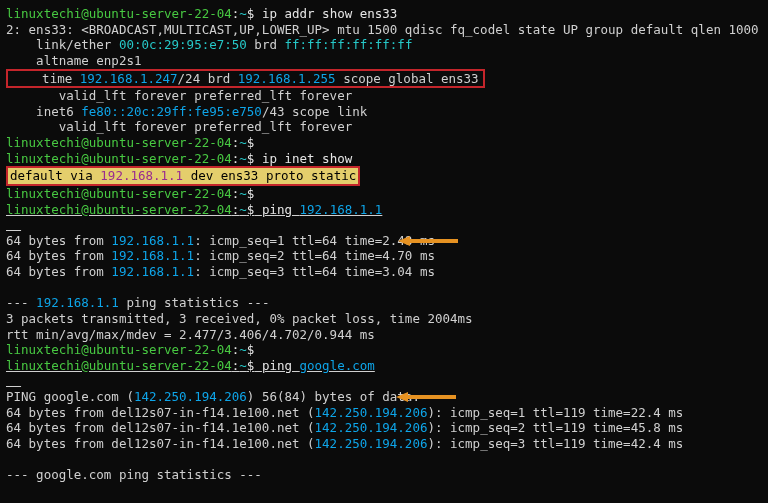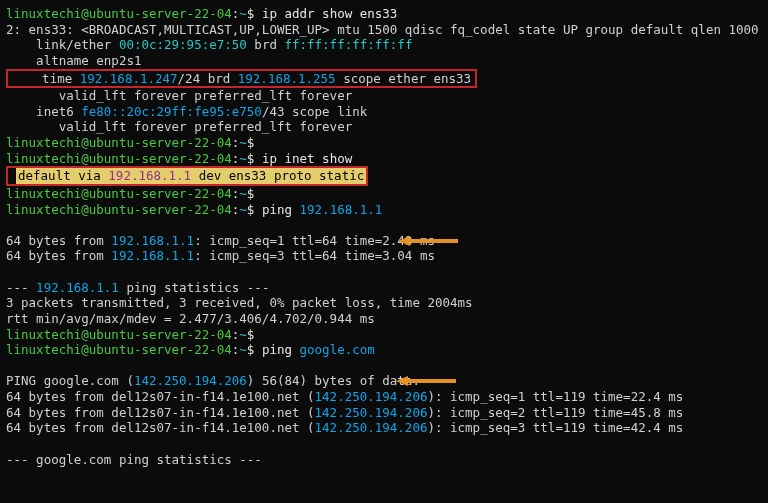--- a/index.html
+++ b/index.html
@@ -24,45 +24,44 @@
     border: 2px solid #c4252b;
     display: inline-block;
     padding: 0 4px;
     box-sizing: border-box;
     position: relative;
   }
   .yellbox {
     display: inline-block;
     background: #e4ce6c;
     padding: 0 2px;
-    margin-left: 8px;
   }
   .yellbox .black { color:#000; }
   .yellbox .magenta { color:#9a2c8f; }
-  .arrow-wrap { position: relative; }
+  .arrow-wrap { position: relative; text-decoration: underline; }
   .arrow {
     position: absolute;
     width: 60px;
     height: 10px;
     pointer-events: none;
   }
   .arrow svg { width:100%; height:100%; display:block; }
 </style>
 </head>
 <body>
 
 <div>
 
 <div class="line"><span class="green">linuxtechi@ubuntu-server-22-04</span><span class="white">:</span><span class="cyan">~</span><span class="white">$</span><span class="white"> </span><span class="white">ip addr show ens33</span></div>
 
 <div class="line grey">2: ens33: &lt;BROADCAST,MULTICAST,UP,LOWER_UP&gt; mtu 1500 qdisc fq_codel state UP group default qlen 1000</div>
 <div class="line"><span class="grey">    link/ether </span><span class="cyan">00:0c:29:95:e7:50</span><span class="grey"> brd </span><span class="cyan">ff:ff:ff:ff:ff:ff</span></div>
 <div class="line grey">    altname enp2s1</div>
 
-<div class="line"><span class="redbox"><span class="grey">    time </span><span class="magenta">192.168.1.247</span><span class="grey">/24 brd </span><span class="magenta">192.168.1.255</span><span class="grey"> scope ether ens33</span></span></div>
+<div class="line"><span class="redbox"><span class="grey">    time </span><span class="magenta">192.168.1.247</span><span class="grey">/24 brd </span><span class="magenta">192.168.1.255</span><span class="grey"> scope global ens33</span></span></div>
 
 <div class="line grey">       valid_lft forever preferred_lft forever</div>
 <div class="line"><span class="grey">    inet6 </span><span class="magenta">fe80::20c:29ff:fe95:e750</span><span class="grey">/43 scope link</span></div>
 <div class="line grey">       valid_lft forever preferred_lft forever</div>
 
 <div class="line"><span class="green">linuxtechi@ubuntu-server-22-04</span><span class="white">:</span><span class="cyan">~</span><span class="white">$</span></div>
 
 <div class="line"><span class="green">linuxtechi@ubuntu-server-22-04</span><span class="white">:</span><span class="cyan">~</span><span class="white">$</span><span class="white"> </span><span class="white">ip inet show</span></div>
 
 <div class="line"><span class="redbox" style="padding:0;"><span class="yellbox"><span class="black">default</span><span class="black"> via </span><span class="magenta">192.168.1.1</span><span class="black"> dev ens33 proto static</span></span></span></div>
@@ -72,20 +71,21 @@
 
 <div class="line arrow-wrap"><span class="green">linuxtechi@ubuntu-server-22-04</span><span class="white">:</span><span class="cyan">~</span><span class="white">$</span><span class="white"> </span><span class="white">ping </span><span class="magenta">192.168.1.1</span>
   <span class="arrow" style="left:392px; top:3px;">
     <svg viewBox="0 0 60 10">
           <polygon points="0,5 12,0 12,3 60,3 60,7 12,7 12,10" fill="#e69222"></polygon>
         </svg>
   </span>
 </div>
 
 <div class="line"><span class="grey">64 bytes from </span><span class="magenta">192.168.1.1</span><span class="grey">: icmp_seq=1 ttl=64 time=2.48 ms</span></div>
+<div class="line"><span class="grey">64 bytes from </span><span class="magenta">192.168.1.1</span><span class="grey">: icmp_seq=2 ttl=64 time=4.70 ms</span></div>
 <div class="line"><span class="grey">64 bytes from </span><span class="magenta">192.168.1.1</span><span class="grey">: icmp_seq=3 ttl=64 time=3.04 ms</span></div>
 
 <div class="line">&nbsp;</div>
 <div class="line"><span class="grey">--- </span><span class="magenta">192.168.1.1</span><span class="grey"> ping statistics ---</span></div>
 <div class="line grey">3 packets transmitted, 3 received, 0% packet loss, time 2004ms</div>
 <div class="line grey">rtt min/avg/max/mdev = 2.477/3.406/4.702/0.944 ms</div>
 
 <div class="line"><span class="green">linuxtechi@ubuntu-server-22-04</span><span class="white">:</span><span class="cyan">~</span><span class="white">$</span></div>
 
 <div class="line arrow-wrap"><span class="green">linuxtechi@ubuntu-server-22-04</span><span class="white">:</span><span class="cyan">~</span><span class="white">$</span><span class="white"> </span><span class="white">ping </span><span class="magenta">google.com</span>

